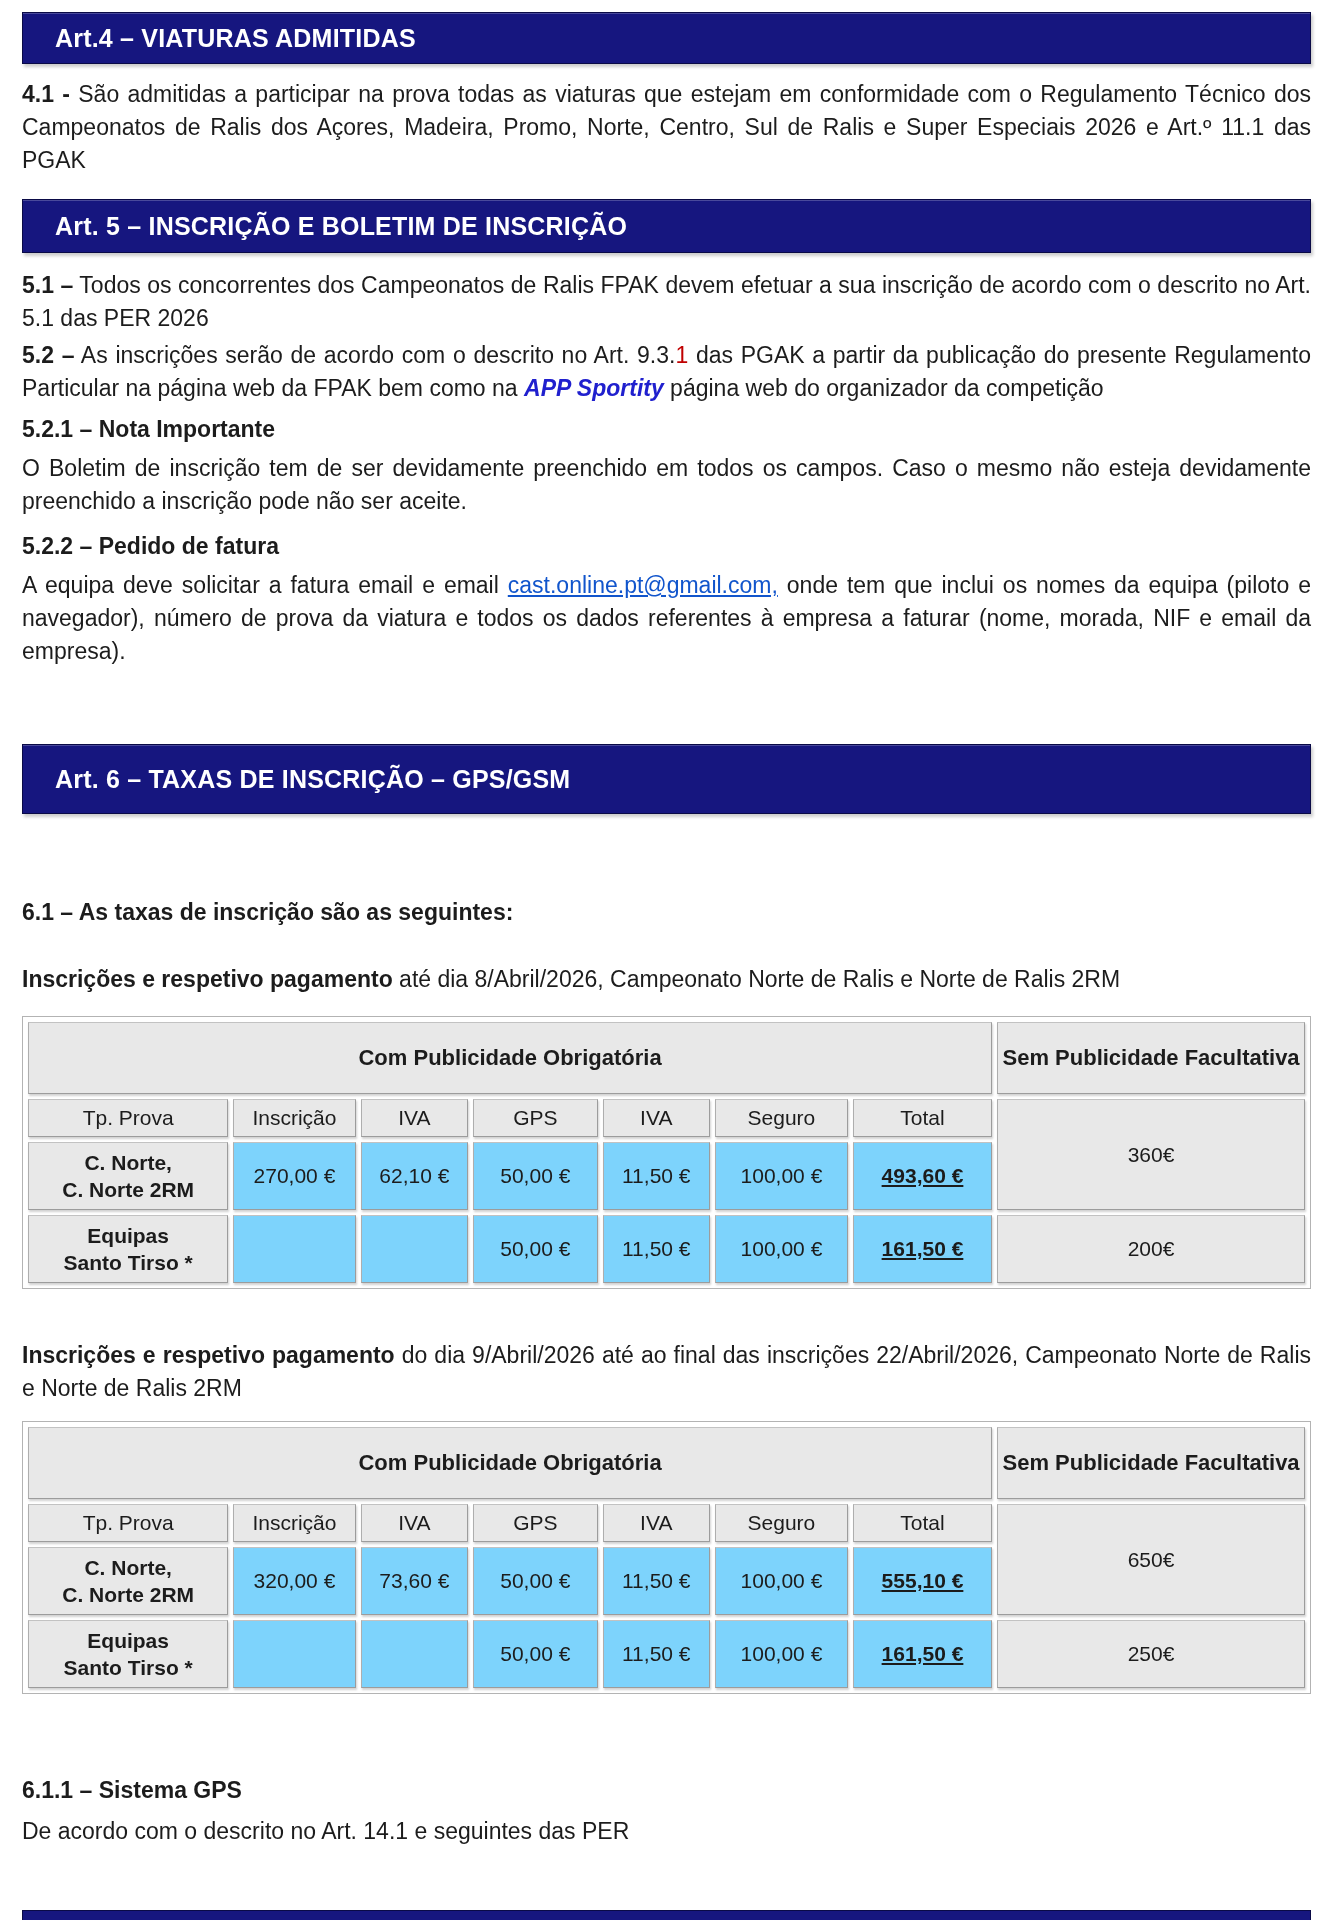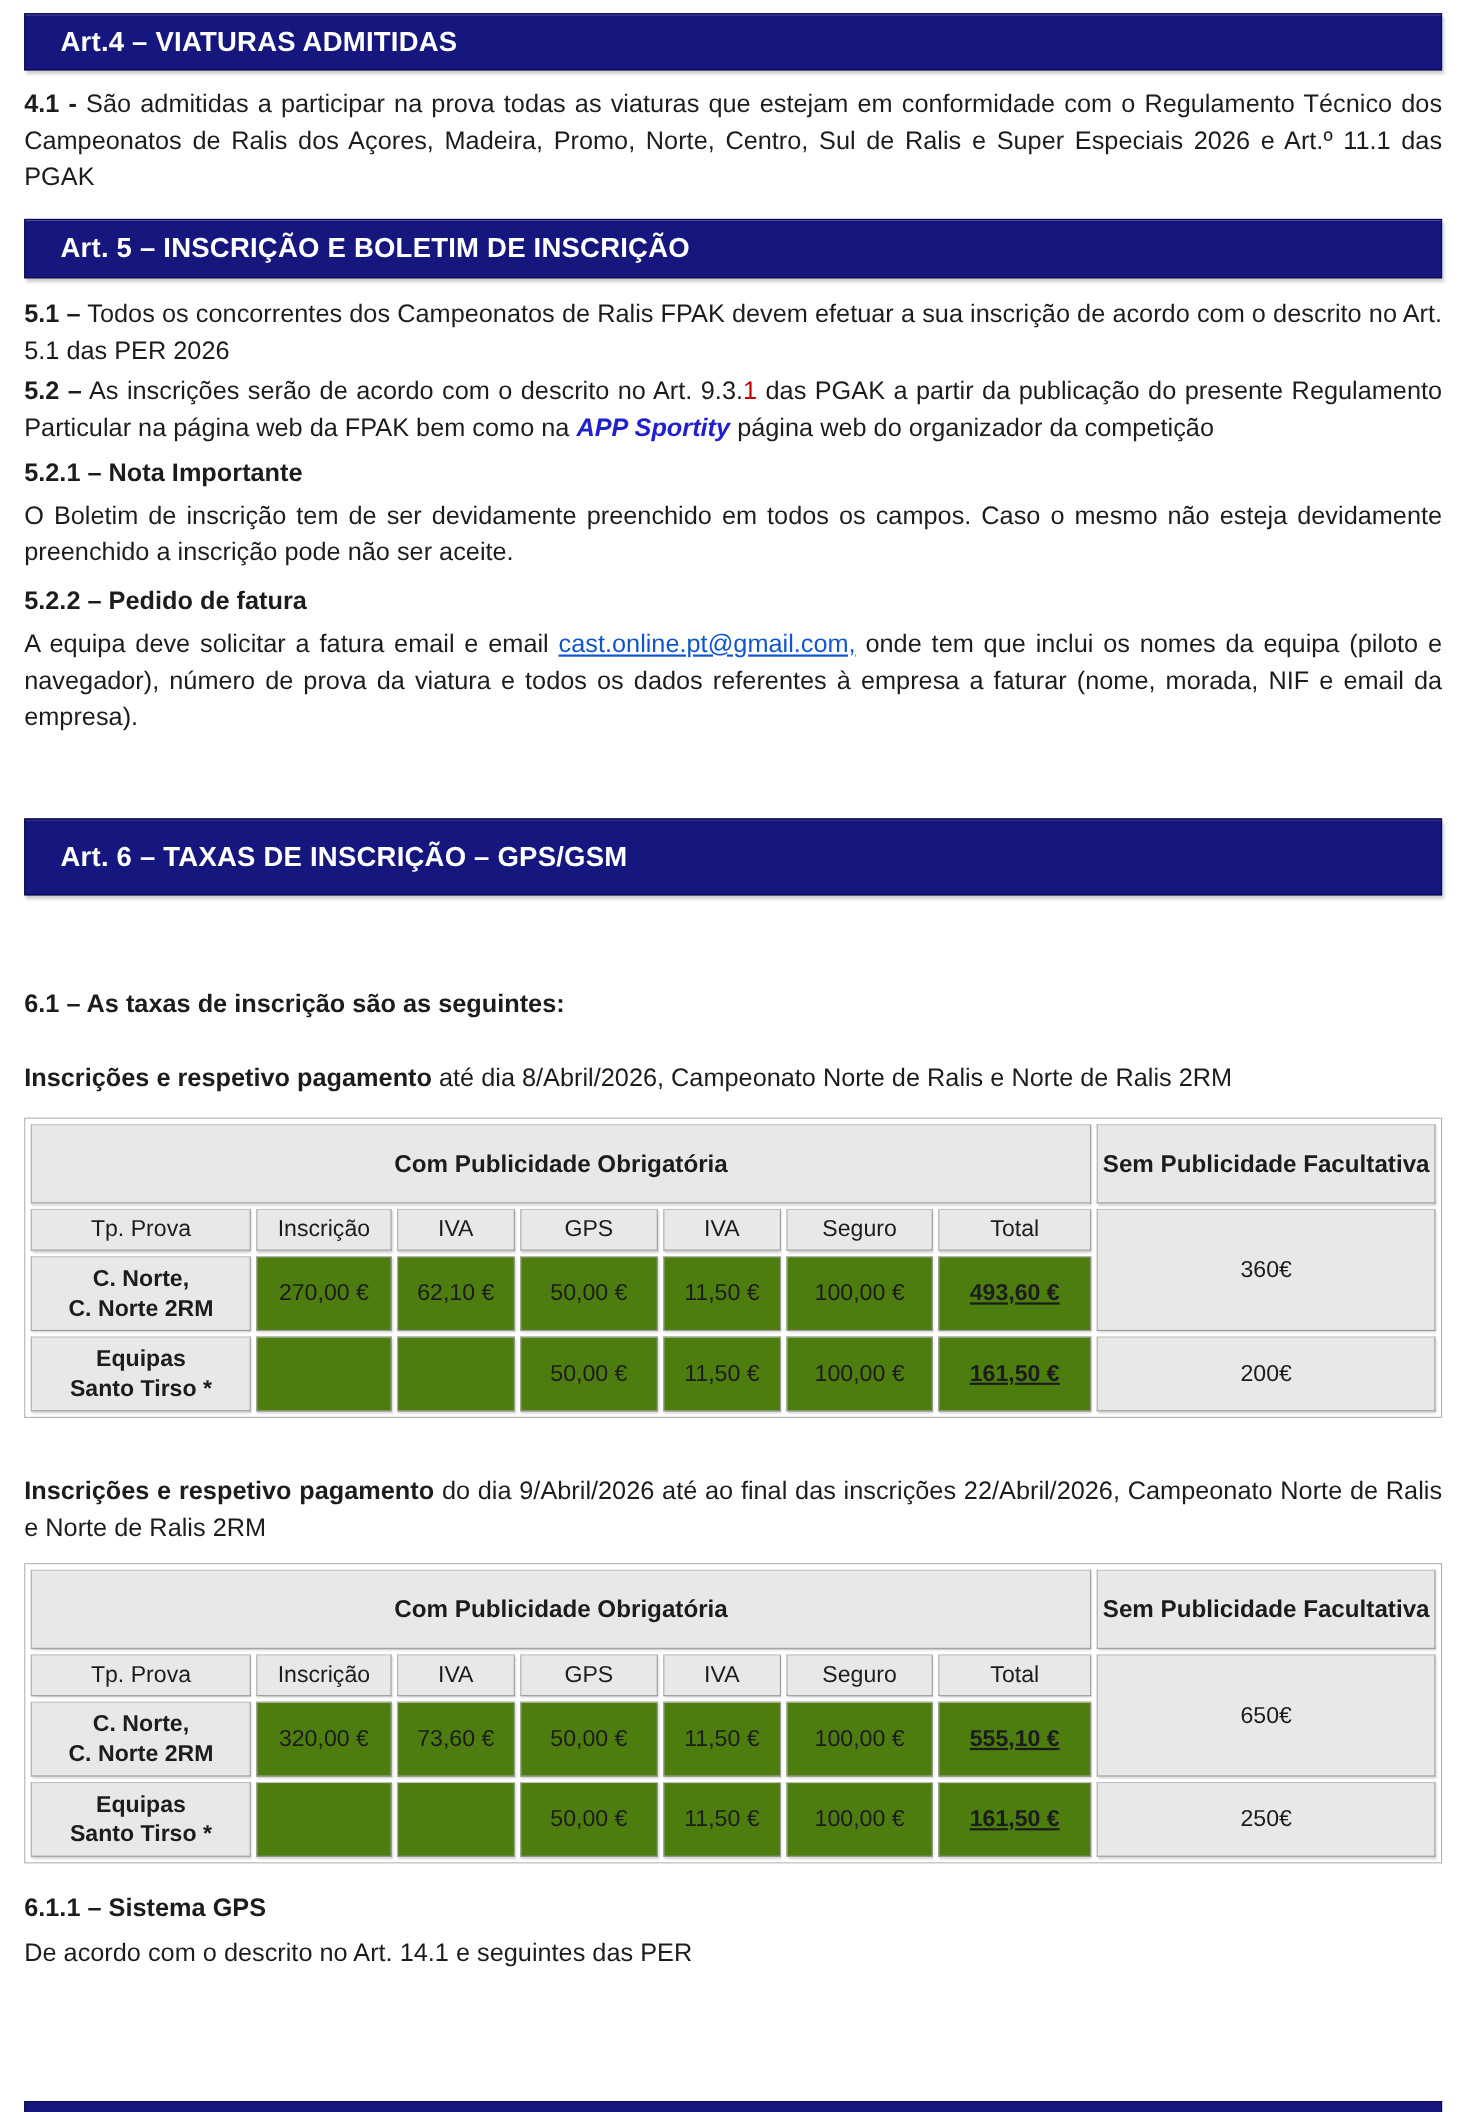--- a/index.html
+++ b/index.html
@@ -37,42 +37,42 @@
   #p51{margin-top:16px;}
   #p52{margin-top:4px;}
   #h521{margin-top:8px;}
   #p521{margin-top:6px;}
   #h522{margin-top:12px;}
   #p522{margin-top:6px;}
   #h61{margin-top:82px;}
   #intro1{margin-top:34px;}
   #intro2{margin-top:50px;}
   #footnote{margin-top:18px;}
-  #h611{margin-top:24px;}
+  #h611{margin-top:80px;}
   #p611{margin-top:8px;}
   .redseg{color:var(--red);}
   .sportity{color:var(--sportity);font-weight:700;font-style:italic;}
   a.maillink{color:var(--link);text-decoration:underline;}
   
   .feetable-wrap{margin-top:20px;border:1px solid #b3b3b3;background:#fff;}
   #table2wrap{margin-top:16px;}
   table.feetable{
     width:100%;table-layout:fixed;
     border-collapse:separate;border-spacing:5px;
     font-size:21px;
   }
   table.feetable td{
     border:1px solid var(--cellborder);
     border-top-color:#c2c2c2;border-left-color:#aeaeae;
     box-shadow:1px 2px 2px rgba(0,0,0,.18);
     text-align:center;vertical-align:middle;
     padding:2px 4px;overflow:hidden;
   }
   td.gray{background:var(--cellgray);}
-  td.white{background:#4d7c0f;}
+  td.white{background:#7dd3fc;}
   td.topband{height:66px;vertical-align:top;padding-top:7px;font-weight:700;font-size:22px;}
   td.colhead{height:32px;}
   td.rowlabel{font-weight:700;line-height:27px;}
   tr.datarow td{height:62px;}
   td.totalcell{font-weight:700;text-decoration:underline;}
   .semval{font-size:21px;}
   #bottom-sliver{
     position:absolute;left:22px;right:24px;bottom:0;height:9px;
     background:var(--bar);border:1px solid #0a0a46;border-bottom:none;
   }

